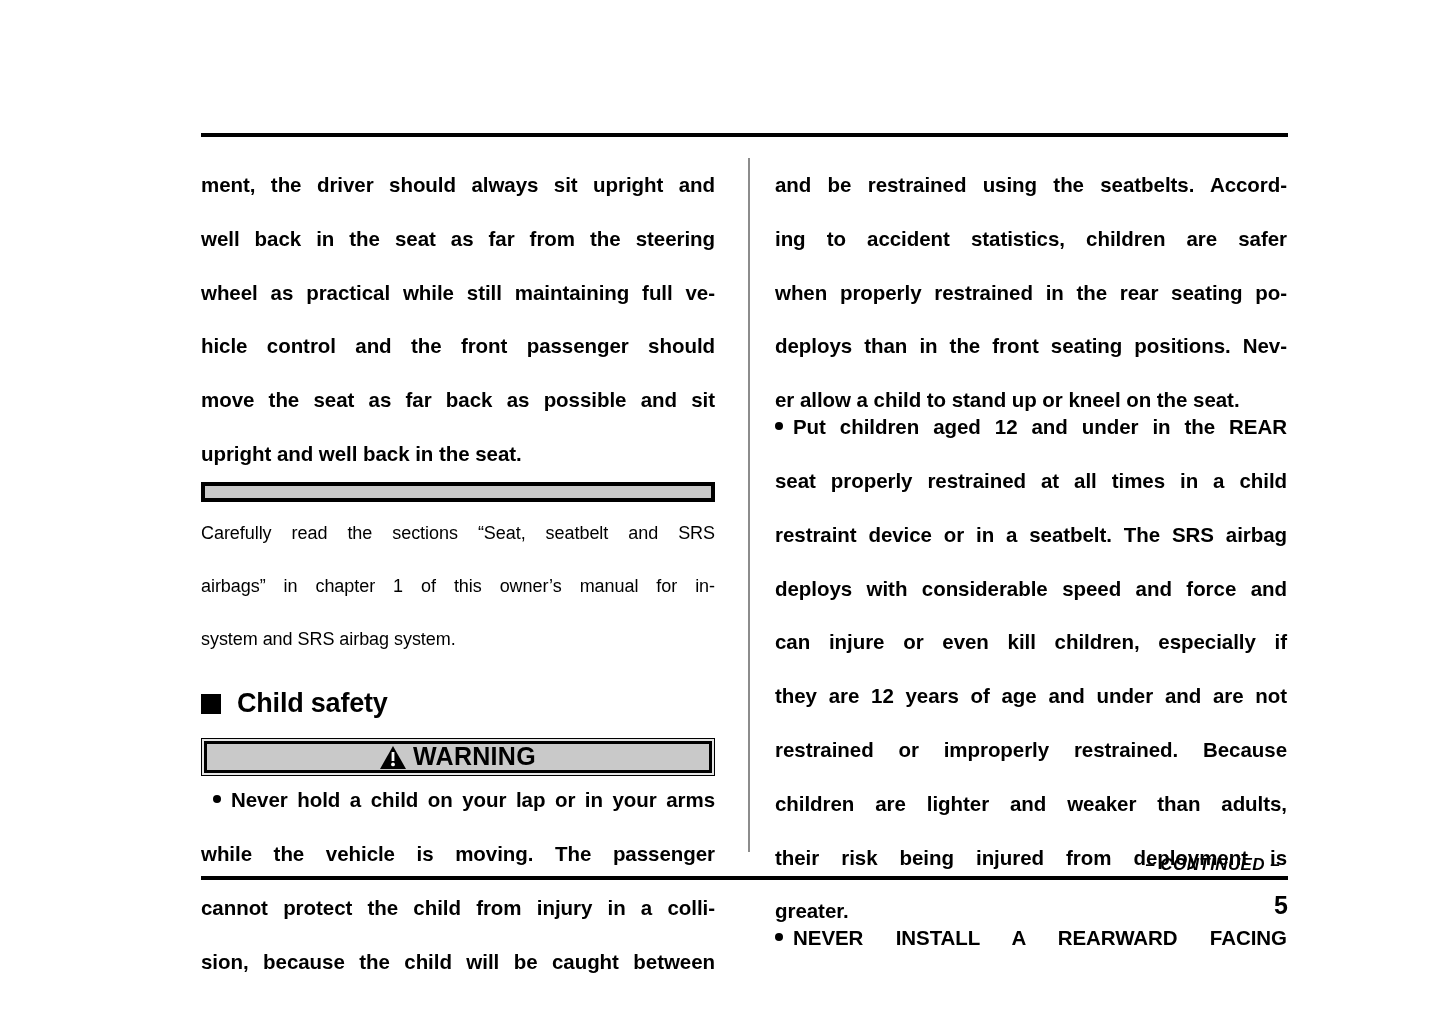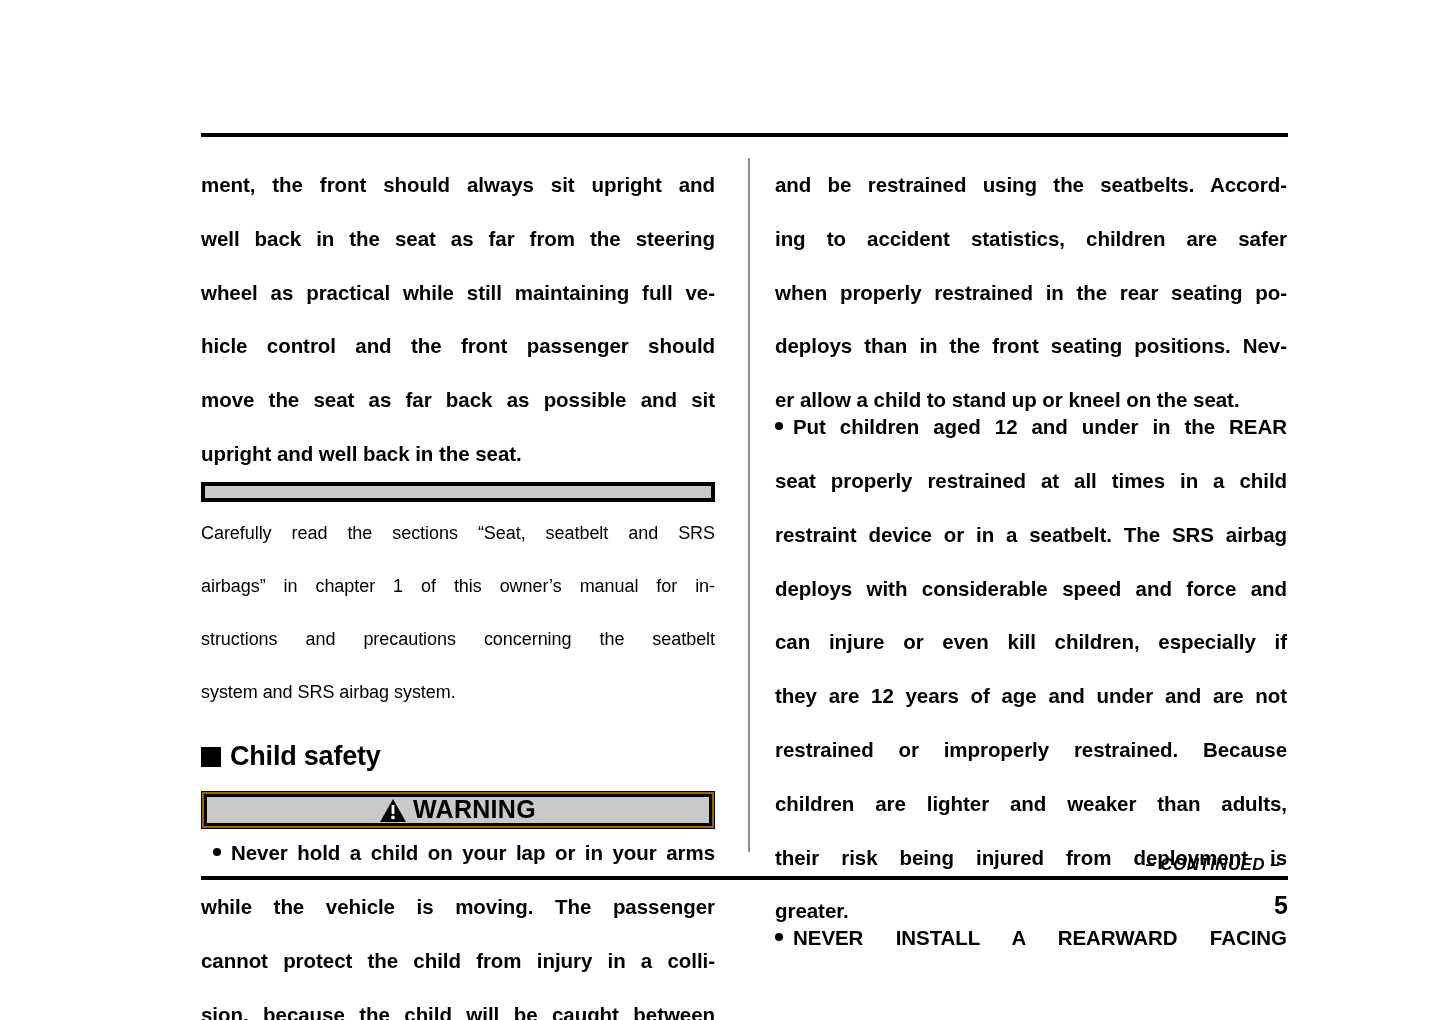--- a/index.html
+++ b/index.html
@@ -109,39 +109,39 @@
   }
 
   
   .section-head {
     margin-top: 36px;
     font-size: 27px;
     font-weight: bold;
     line-height: 30px;
     display: flex;
     align-items: center;
-    gap: 9px;
+    gap: 16px;
     letter-spacing: -0.2px;
   }
   .sq-bullet {
     display: inline-block;
     width: 20px;
     height: 20px;
     background: #000000;
     flex: none;
     position: relative;
     top: 1px;
   }
 
   
   .warning-box {
     margin-top: 20px;
     height: 38px;
     border: 1px solid #000000;
-    background: #a16207;
+    background: #e5e5e5;
     box-sizing: border-box;
     padding: 2px;
   }
   .warning-box-inner {
     width: 100%;
     height: 100%;
     border: 3px solid #000000;
     box-sizing: border-box;
     background: #c9c9c9;
     display: flex;
@@ -198,36 +198,35 @@
 
 <div class="page">
 
   <div class="rule rule-top"></div>
 
   <div class="col-divider"></div>
 
   <div class="col col-left">
 
     <div class="bold-body" id="left-continued">
-        <span class="ln">ment, the front should always sit upright and</span>
+        <span class="ln">ment, the driver should always sit upright and</span>
         <span class="ln">well back in the seat as far from the steering</span>
         <span class="ln">wheel as practical while still maintaining full ve-</span>
         <span class="ln">hicle control and the front passenger should</span>
         <span class="ln">move the seat as far back as possible and sit</span>
         <span class="ln last">upright and well back in the seat.</span>
       </div>
 
     <div class="warn-tail">
       <div class="warn-tail-inner"></div>
     </div>
 
     <div class="plain-body" style="margin-top:18px;" id="left-plain">
         <span class="ln">Carefully read the sections “Seat, seatbelt and SRS</span>
         <span class="ln">airbags” in chapter 1 of this owner’s manual for in-</span>
-        <span class="ln">structions and precautions concerning the seatbelt</span>
         <span class="ln last">system and SRS airbag system.</span>
       </div>
 
     <div class="section-head">
       <span class="sq-bullet"></span>
       <span>Child safety</span>
     </div>
 
     <div class="warning-box">
       <div class="warning-box-inner">

